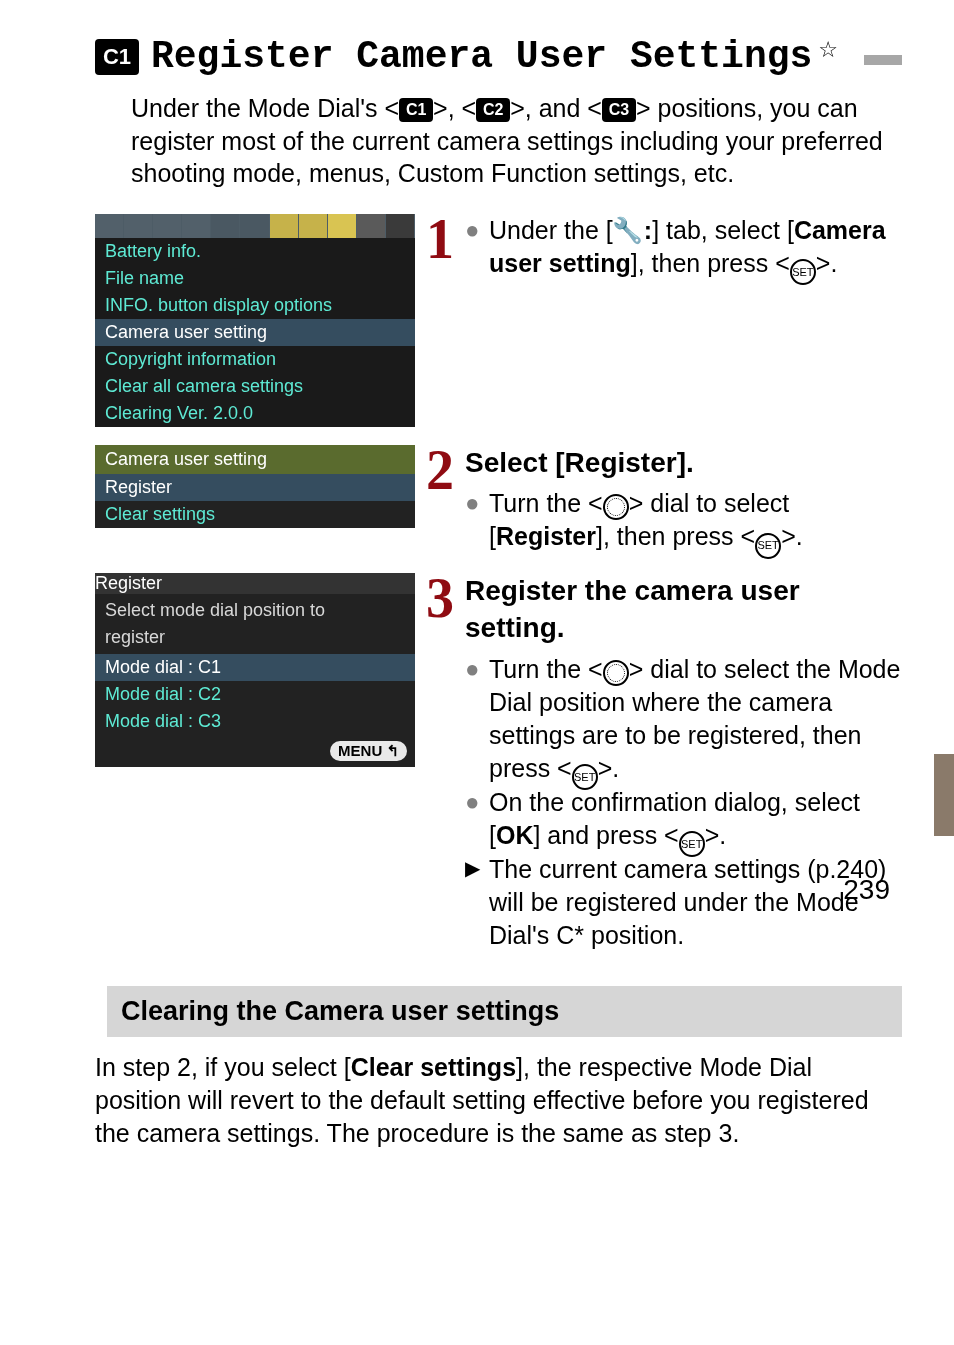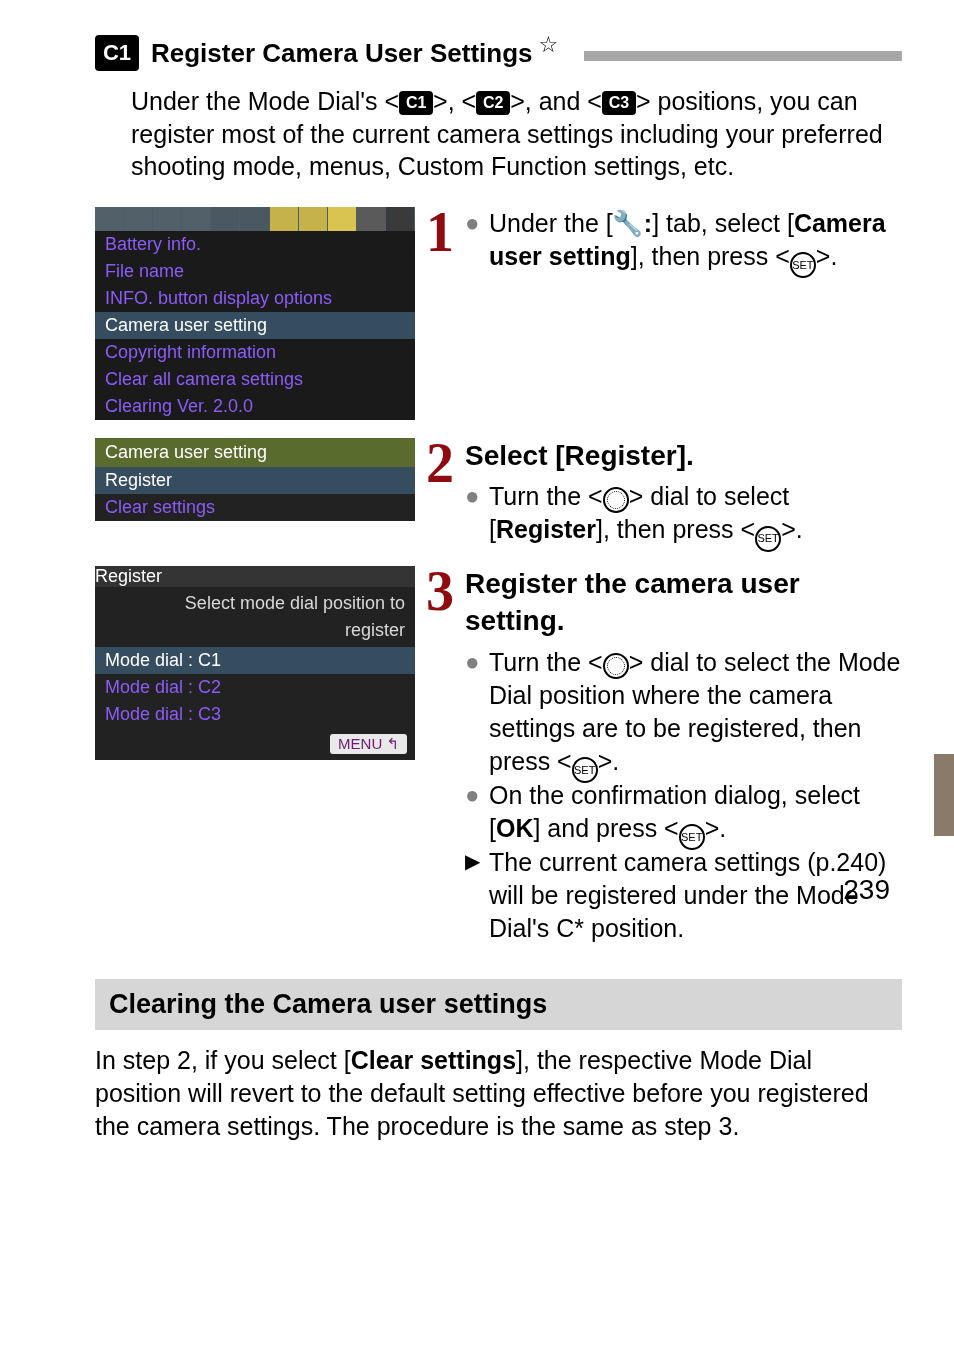--- a/index.html
+++ b/index.html
@@ -5,65 +5,65 @@
   * { margin: 0; padding: 0; box-sizing: border-box; }
   html, body { width: 954px; height: 1345px; background: #fff; font-family: Arial, Helvetica, sans-serif; color: #000; }
   .page { width: 954px; height: 946px; position: relative; padding: 35px 52px 45px 95px; }
 
   .title-row { display: flex; align-items: center; gap: 12px; }
   .title-icon {
     width: 44px; height: 36px; background: #000; border-radius: 4px;
     color: #fff; display: flex; align-items: center; justify-content: center;
     font-size: 22px; font-weight: bold;
   }
-  .title-text { font-size: 26px; font-weight: bold; }
+  .title-text { font-size: 38px; font-weight: bold; font-family: Liberation Mono, monospace; }
   .title-star { font-size: 22px; margin-left: 6px; position: relative; top: -10px; }
   .title-bar { flex: 1; height: 10px; background: #a7a7a7; margin-left: 14px; margin-top: 6px; }
 
   .intro { font-size: 25px; line-height: 1.3; margin-top: 14px; margin-left: 36px; }
   .chip { display: inline-flex; align-items: center; justify-content: center; width: 34px; height: 24px; background: #000; color: #fff; border-radius: 4px; font-size: 16px; font-weight: bold; position: relative; top: -2px; }
 
   .steps-area { margin-top: 24px; }
   .step-row { display: flex; align-items: flex-start; margin-bottom: 18px; }
 
   
   .lcd { width: 320px; flex: 0 0 320px; background: #1a1a1a; color: #fff; font-family: Arial, sans-serif; font-size: 18px; }
   .lcd-tabs { display: flex; height: 24px; }
   .lcd-tab { flex: 1; border-right: 1px solid #4d5c66; background: #3e4c57; }
   .lcd-tab.group-a { background: #52606a; }
   .lcd-tab.group-b { background: #4a5862; }
   .lcd-tab.group-c { background: #c6b24a; }
   .lcd-tab.group-d { background: #5a5a5a; }
   .lcd-tab.group-e { background: #3a3a3a; }
   .lcd-tab.active { background: #d9c452; }
-  .lcd-list .lcd-item { padding: 3px 10px; color: #8b5cf6; }
+  .lcd-list .lcd-item { padding: 3px 10px; color: #5eead4; }
   .lcd-list .lcd-item.hl { background: #354d5f; color: #fff; }
   .lcd-header { background: #5a6b2e; color: #fff; padding: 4px 10px; }
   .lcd-sub { background: #222; }
-  .lcd-center { text-align: right; padding: 6px 10px; color: #d8d8d8; }
+  .lcd-center { text-align: left; padding: 6px 10px; color: #d8d8d8; }
   .lcd-bottom { display: flex; justify-content: flex-end; padding: 6px 8px; }
-  .menu-btn { background: #e9e9e9; color: #701a75; border-radius: 3px; padding: 1px 8px; font-size: 15px; font-weight: normal; }
+  .menu-btn { background: #e9e9e9; color: #000000; border-radius: 10px; padding: 1px 8px; font-size: 15px; font-weight: bold; }
 
   .step-num {
     width: 38px; flex: 0 0 38px; text-align: center;
     font-family: "Times New Roman", serif; font-size: 56px; font-weight: bold;
     color: #8f0b12; line-height: 0.9; margin: 0 6px;
   }
   .step-body { flex: 1; font-size: 25px; line-height: 1.32; }
   .step-head { font-weight: bold; font-size: 28px; margin-bottom: 6px; }
   .bullet-line { display: flex; }
   .bullet-dot { width: 24px; flex: 0 0 24px; font-size: 24px; color: #808080; line-height: 1.3; }
   .bullet-tri { width: 24px; flex: 0 0 24px; font-size: 20px; color: #000; line-height: 1.5; }
   .bullet-txt { flex: 1; }
   .circ { display: inline-flex; width: 26px; height: 26px; border: 2px solid #000; border-radius: 50%; align-items: center; justify-content: center; font-size: 11px; position: relative; top: 4px; background: #fff; }
   .circ-dots::before { content: ""; width: 16px; height: 16px; border-radius: 50%; border: 1px dotted #000; display: block; }
   .wrench { font-family: Arial; font-weight: bold; }
 
   .sub-section { margin-top: 34px; }
-  .sub-head-box { background: #d6d6d6; padding: 10px 14px; font-size: 27px; font-weight: bold; }
+  .sub-head-box { background: #d6d6d6; padding: 10px 14px; font-size: 27px; font-weight: bold; margin-left: 12px; }
   .sub-body { font-size: 25px; line-height: 1.32; margin-top: 14px; }
 
   .page-num { position: absolute; bottom: 40px; right: 64px; font-size: 28px; }
   .side-tab { position: absolute; right: 0; bottom: 110px; width: 20px; height: 82px; background: #8a7a6a; }
 </style>
 </head>
 <body>
 
 <div class="page">
 

